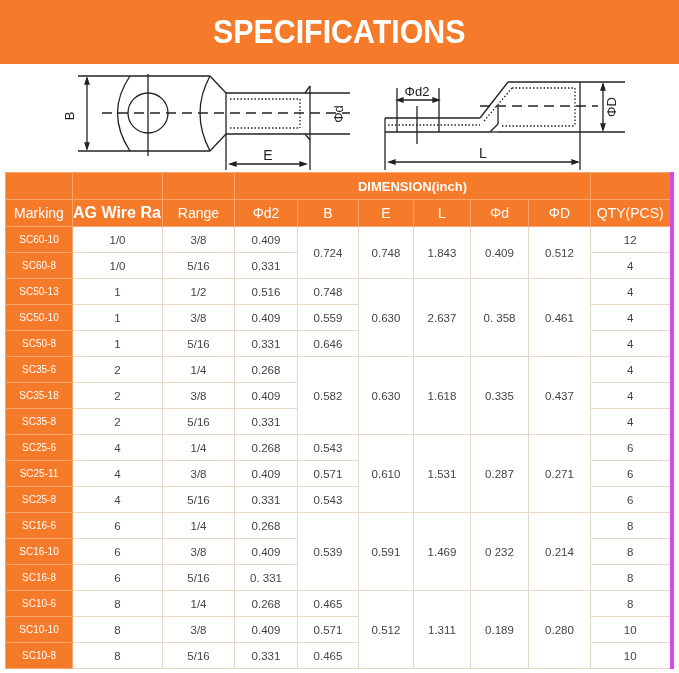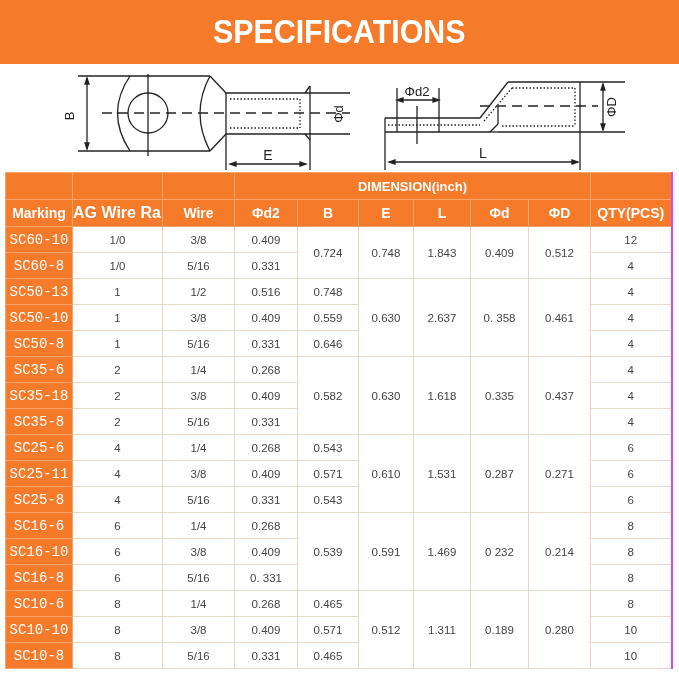--- a/index.html
+++ b/index.html
@@ -3,28 +3,28 @@
 <meta charset="utf-8">
 <style>
   html, body { margin: 0; padding: 0; background: #ffffff; }
   body { width: 679px; height: 673px; position: relative; overflow: hidden; font-family: "Liberation Sans", sans-serif; }
   .banner { position: absolute; left: 0; top: 0; width: 679px; height: 64px; background: #f57a2a; display: flex; align-items: center; justify-content: center; }
   .banner-title { color: #ffffff; font-family: "Liberation Sans", sans-serif; font-weight: bold; font-size: 33px; letter-spacing: 0px; transform: scaleX(0.92); }
   .diagram { position: absolute; top: 66px; }
   .diagram svg { display: block; }
   table.spec { position: absolute; left: 5px; top: 172px; border-collapse: collapse; table-layout: fixed; width: 666px; }
   table.spec td, table.spec th { border: 1px solid #e8d8c8; padding: 0; text-align: center; vertical-align: middle; font-family: "Liberation Sans", sans-serif; overflow: hidden; white-space: nowrap; }
-  table.spec th { background: #f57a2a; color: #ffffff; font-weight: bold; font-size: 14px; border-color: #f7a56a; }
+  table.spec th { background: #f57a2a; color: #ffffff; font-weight: normal; font-size: 14px; border-color: #f7a56a; }
   table.spec th.small { font-size: 16px; font-weight: bold; }
   table.spec th.dim { font-size: 13px; font-weight: bold; }
   table.spec tr.h1 th { height: 26px; }
   table.spec tr.h2 th { height: 26px; }
   table.spec td { height: 25px; font-size: 11.5px; color: #444444; background: #ffffff; font-family: "Liberation Sans", sans-serif; transform-origin: center; }
-  table.spec td.mark { background: #f57a2a; color: #ffffff; font-size: 14px; border-color: #f7a56a; font-family: Liberation Mono, monospace; }
-  table.spec { border-right: 2px solid #d946ef; }
+  table.spec td.mark { background: #f57a2a; color: #ffffff; font-size: 10px; border-color: #f7a56a; }
+  table.spec { border-right: 4px solid #d946ef; }
 </style>
 </head>
 <body>
 
 <div class="banner">
   <span class="banner-title">SPECIFICATIONS</span>
 </div>
 
 <div class="diagram" style="left:60px;">
   <svg width="290" height="104" viewBox="0 0 290 104" xmlns="http://www.w3.org/2000/svg">
@@ -134,21 +134,21 @@
       <tr class="h1">
     <th></th>
     <th></th>
     <th></th>
     <th colspan="6" class="dim">DIMENSION(inch)</th>
     <th></th>
   </tr>
   <tr class="h2">
     <th>Marking</th>
     <th class="small">AG Wire Range</th>
-    <th>Wire</th>
+    <th>Range</th>
     <th>Φd2</th>
     <th>B</th>
     <th>E</th>
     <th>L</th>
     <th>Φd</th>
     <th>ΦD</th>
     <th>QTY(PCS)</th>
   </tr>
 
   <tr>

